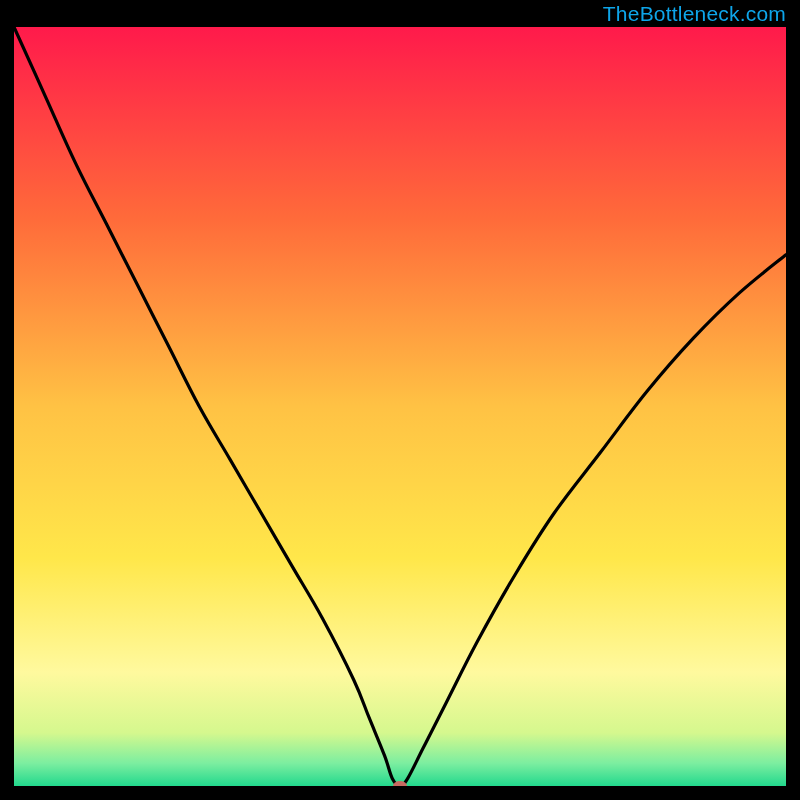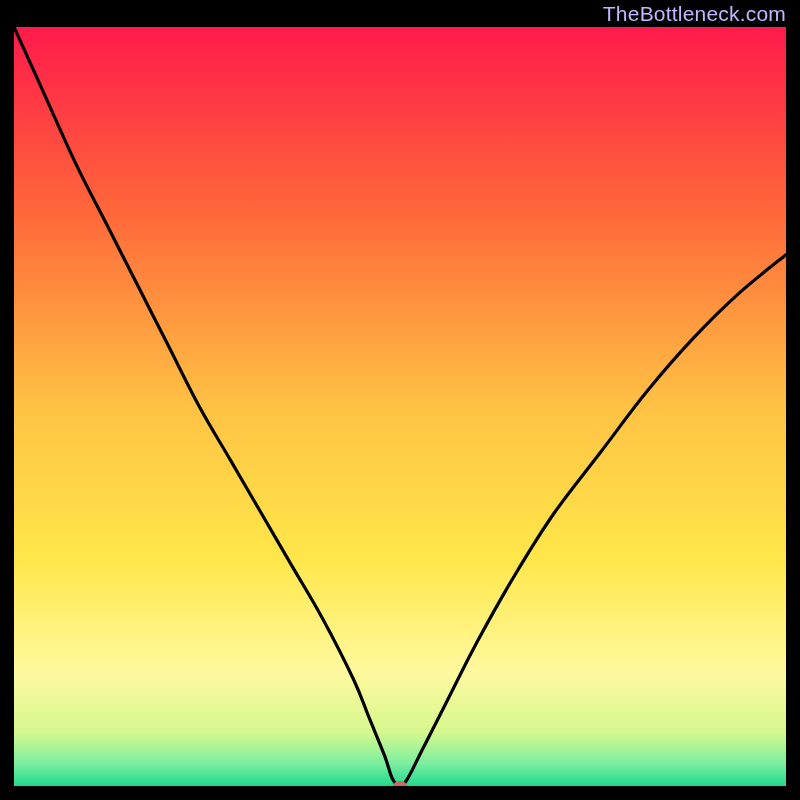--- a/index.html
+++ b/index.html
@@ -24,21 +24,21 @@
     top: 0;
     width: 772px;
     height: 759px;
   }
   .watermark {
     position: absolute;
     top: 2px;
     right: 14px;
     font-family: Arial, Helvetica, sans-serif;
     font-size: 21px;
-    color: #c4b5fd;
+    color: #0ea5e9;
     letter-spacing: 0.2px;
   }
 </style>
 </head>
 <body>
 
 <div class="frame">
   <svg class="plot" viewBox="0 0 772 759" preserveAspectRatio="none">
     <defs>
       <linearGradient id="bg-grad" x1="0" y1="0" x2="0" y2="1">

